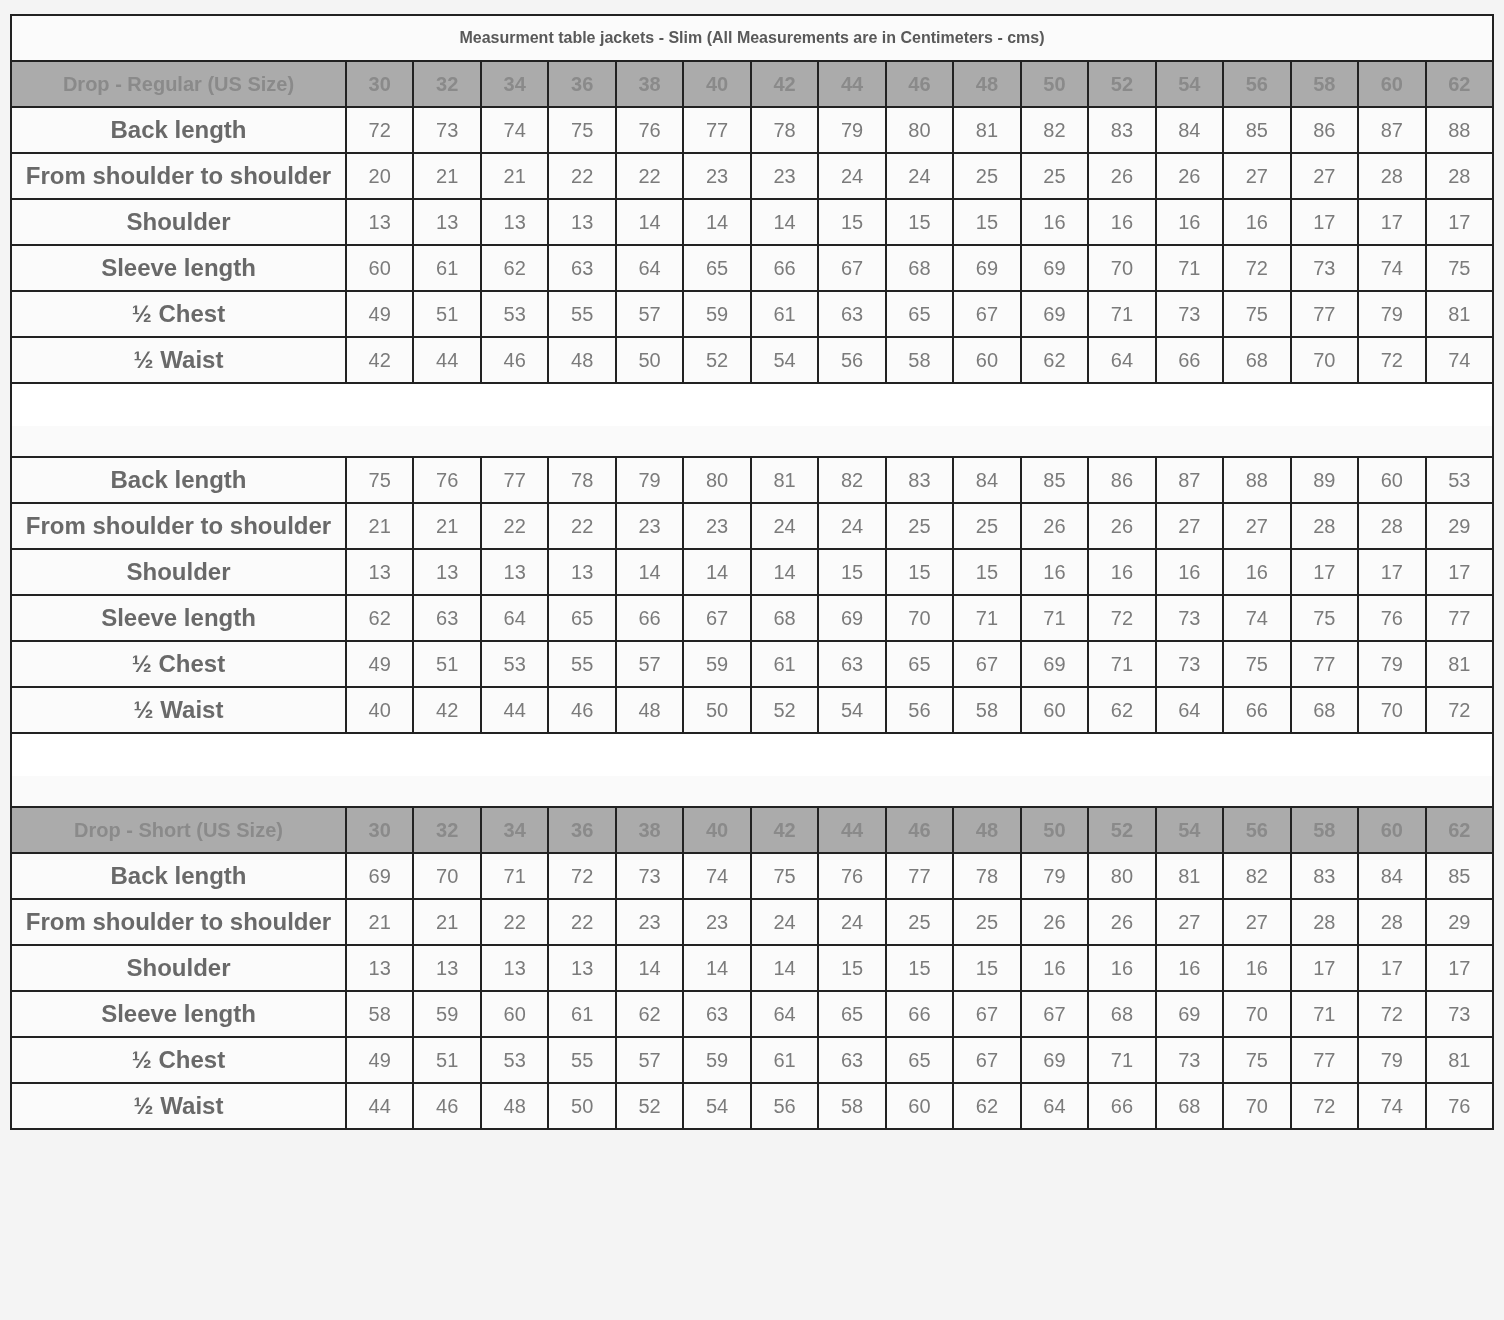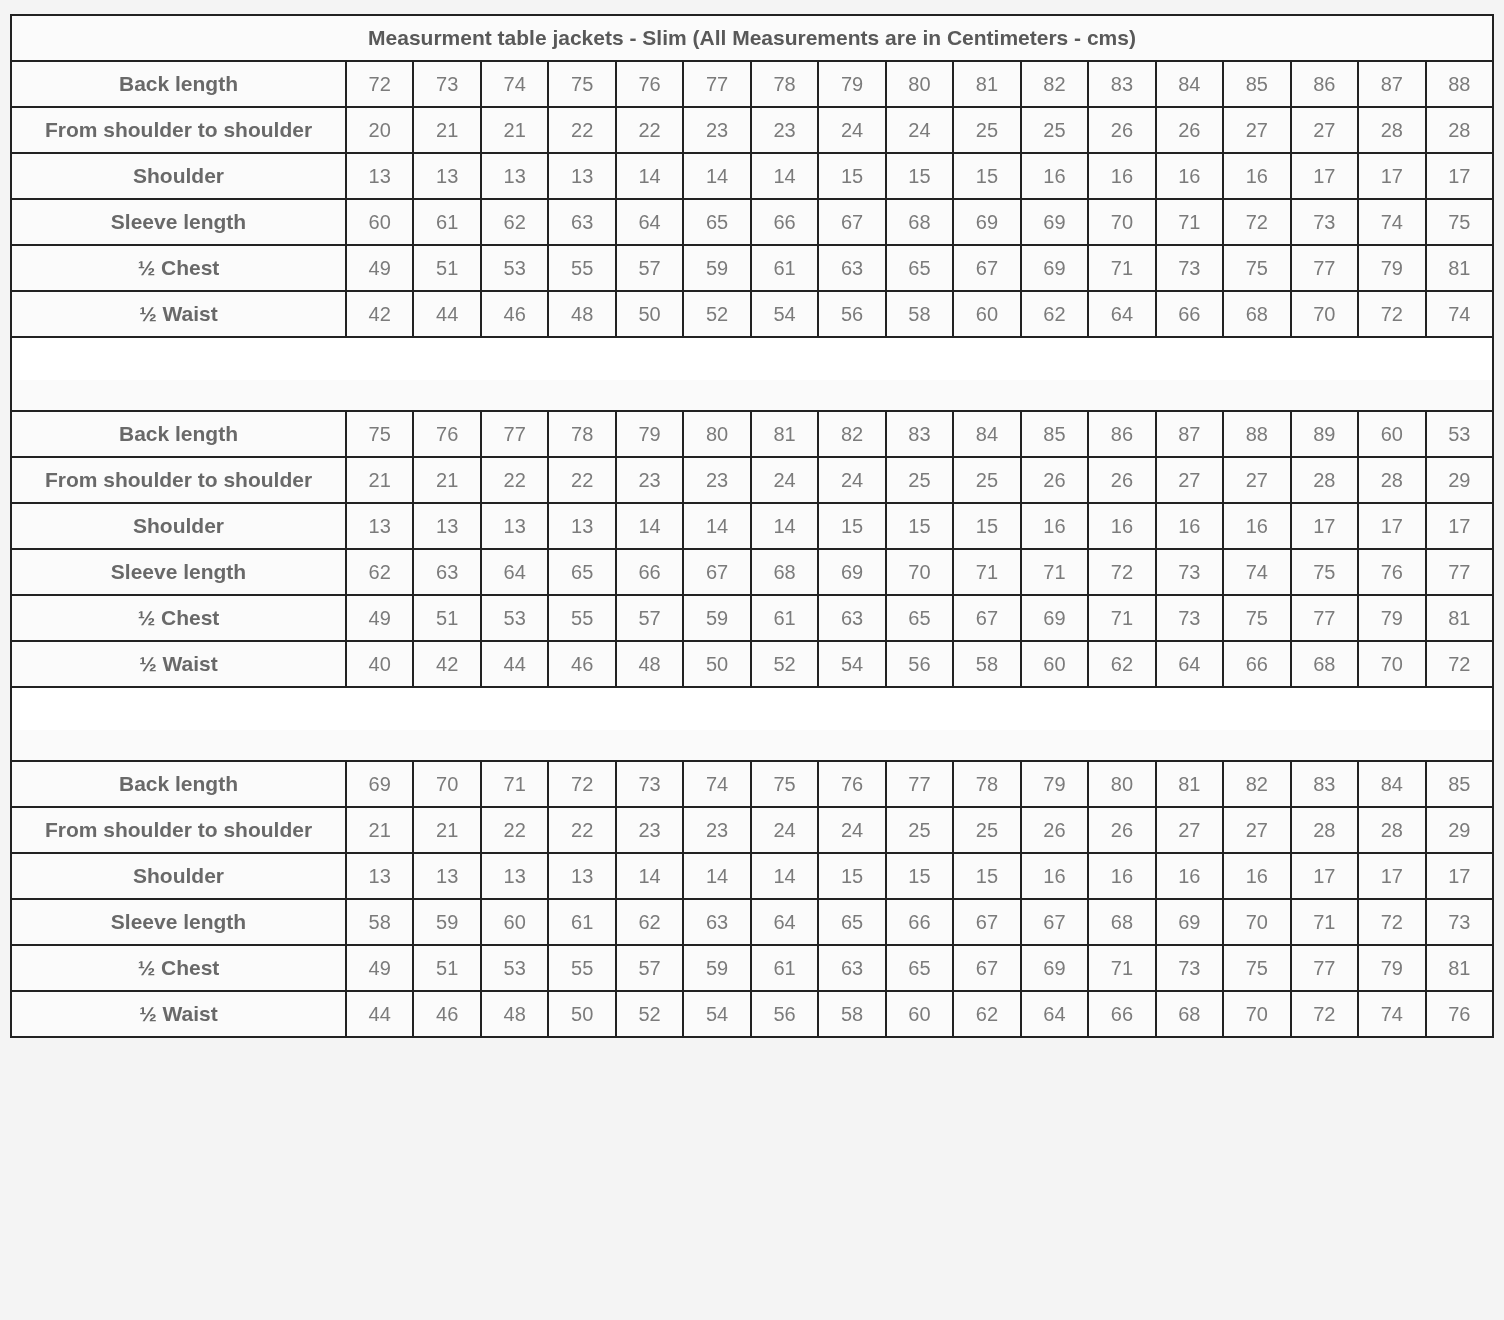--- a/index.html
+++ b/index.html
@@ -26,32 +26,32 @@
     background: #fbfbfb;
     overflow: hidden;
     white-space: nowrap;
   }
   col.label-col { width: 335px; }
   td.title-cell {
     height: 39px;
     background: #f1f1f1;
     color: #595959;
     font-weight: bold;
-    font-size: 21px;
+    font-size: 16px;
   }
   tr.hdr-row td {
     background: #ababab;
     color: #8a8a8a;
     font-weight: bold;
     font-size: 20px;
   }
   td.row-label {
     color: #696969;
     font-weight: bold;
-    font-size: 21px;
+    font-size: 24px;
   }
   td.val-cell {
     color: #7b7b7b;
     font-size: 20px;
   }
   tr.gap-row td {
     border-top: none;
     border-bottom: none;
     border-left: 2px solid #222222;
     border-right: 2px solid #222222;
@@ -68,20 +68,40 @@
     <col class="label-col">
     <col span="17">
   </colgroup>
   <tbody>
     <tr>
       <td class="title-cell" colspan="18">Measurment table jackets - Slim (All Measurements are in Centimeters - cms)</td>
     </tr>
   </tbody>
 
 <tbody>
+      <tr class="hdr-row">
+        <td class="hdr-label">Drop - Regular (US Size)</td>
+        <td class="hdr-val">30</td>
+        <td class="hdr-val">32</td>
+        <td class="hdr-val">34</td>
+        <td class="hdr-val">36</td>
+        <td class="hdr-val">38</td>
+        <td class="hdr-val">40</td>
+        <td class="hdr-val">42</td>
+        <td class="hdr-val">44</td>
+        <td class="hdr-val">46</td>
+        <td class="hdr-val">48</td>
+        <td class="hdr-val">50</td>
+        <td class="hdr-val">52</td>
+        <td class="hdr-val">54</td>
+        <td class="hdr-val">56</td>
+        <td class="hdr-val">58</td>
+        <td class="hdr-val">60</td>
+        <td class="hdr-val">62</td>
+      </tr>
       <tr>
         <td class="row-label">Back length</td>
         <td class="val-cell">72</td>
         <td class="val-cell">73</td>
         <td class="val-cell">74</td>
         <td class="val-cell">75</td>
         <td class="val-cell">76</td>
         <td class="val-cell">77</td>
         <td class="val-cell">78</td>
         <td class="val-cell">79</td>
@@ -328,20 +348,40 @@
     </tbody>
     <tbody>
       <tr class="gap-row gap-a">
         <td colspan="18"></td>
       </tr>
       <tr class="gap-row gap-b">
         <td colspan="18"></td>
       </tr>
     </tbody>
     <tbody>
+      <tr class="hdr-row">
+        <td class="hdr-label">Drop - Short (US Size)</td>
+        <td class="hdr-val">30</td>
+        <td class="hdr-val">32</td>
+        <td class="hdr-val">34</td>
+        <td class="hdr-val">36</td>
+        <td class="hdr-val">38</td>
+        <td class="hdr-val">40</td>
+        <td class="hdr-val">42</td>
+        <td class="hdr-val">44</td>
+        <td class="hdr-val">46</td>
+        <td class="hdr-val">48</td>
+        <td class="hdr-val">50</td>
+        <td class="hdr-val">52</td>
+        <td class="hdr-val">54</td>
+        <td class="hdr-val">56</td>
+        <td class="hdr-val">58</td>
+        <td class="hdr-val">60</td>
+        <td class="hdr-val">62</td>
+      </tr>
       <tr>
         <td class="row-label">Back length</td>
         <td class="val-cell">69</td>
         <td class="val-cell">70</td>
         <td class="val-cell">71</td>
         <td class="val-cell">72</td>
         <td class="val-cell">73</td>
         <td class="val-cell">74</td>
         <td class="val-cell">75</td>
         <td class="val-cell">76</td>

